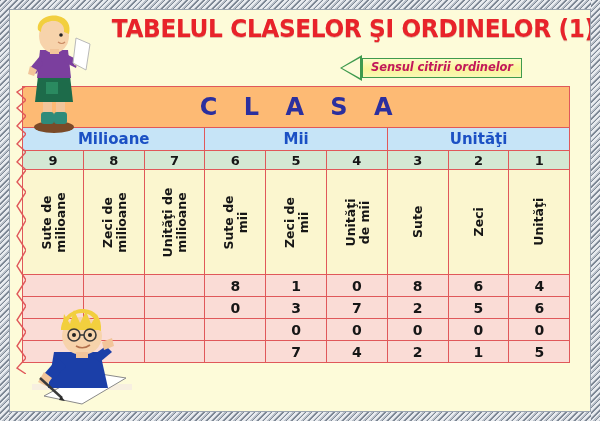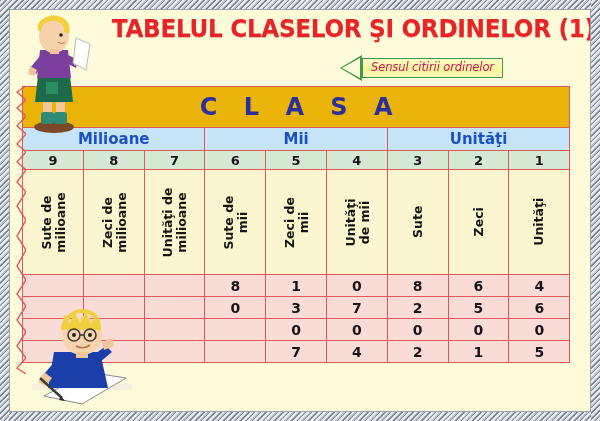--- a/index.html
+++ b/index.html
@@ -81,21 +81,21 @@
   .callout {
     position: absolute;
     display: flex;
     align-items: center;
     z-index: 12;
   }
   .callout-box {
     background: linear-gradient(to bottom, #fdfcc9 0%, #f8f59a 55%, #faf7b4 100%);
     border: 1px solid #3f9a4e;
     color: #c2185b;
-    font-weight: normal;
+    font-weight: bold;
     font-style: italic;
     font-size: 11.5px;
     letter-spacing: -0.1px;
     padding: 3px 8px 4px 8px;
     white-space: nowrap;
     line-height: 1;
     font-family: "DejaVu Sans", "Liberation Sans", sans-serif;
   }
   .arrow-left {
     width: 0; height: 0;
@@ -149,21 +149,21 @@
   }
   table.main td, table.main th {
     border: 1px solid #e0585a;
     padding: 0;
     text-align: center;
     vertical-align: middle;
   }
 
   
   .clasa-cell {
-    background: #eab308;
+    background: #fdba74;
     height: 40px;
     color: #2b2f9e;
     font-weight: bold;
     font-size: 24px;
     letter-spacing: 9px;
     text-indent: 9px;
     font-family: "DejaVu Sans", "Liberation Sans", sans-serif;
   }
 
   

